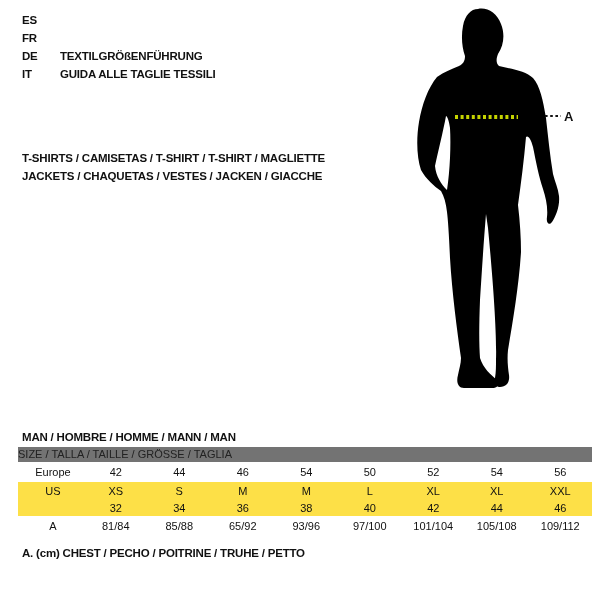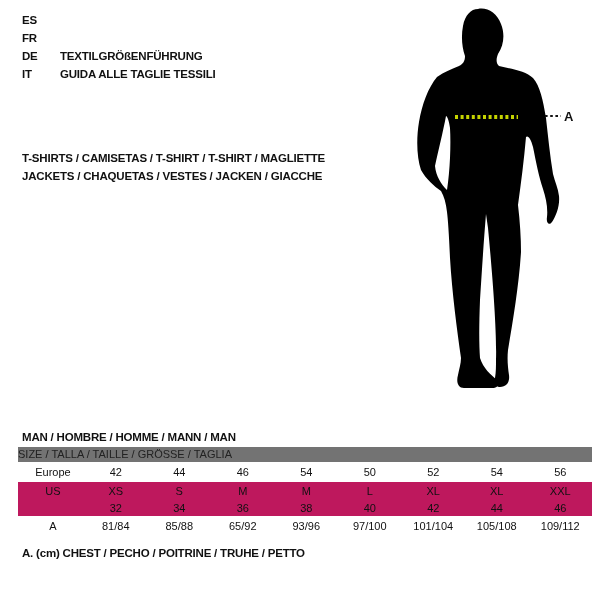--- a/index.html
+++ b/index.html
@@ -24,21 +24,21 @@
   
   .gender{left:22px;top:431px;font-size:11.5px;font-weight:bold;letter-spacing:-0.2px;}
 
   
   .sizetable{left:18px;top:447px;width:574px;font-size:11px;}
   .t-head{background:#737373;height:15px;line-height:15px;color:#222;}
   .t-row{display:grid;grid-template-columns:66px repeat(8,1fr);align-items:center;}
   .t-row .lbl{padding-left:4px;text-align:center;}
   .t-row .val{text-align:center;}
   .row-europe{height:20px;}
-  .us-band{background:#be185d;}
+  .us-band{background:#fde047;}
   .us-band .t-row{height:17px;}
   .row-a{height:19px;}
 
   
   .footnote{left:22px;top:547px;font-size:11.5px;font-weight:bold;letter-spacing:-0.2px;}
 </style>
 </head>
 <body>
 
 <div class="abs langs">

